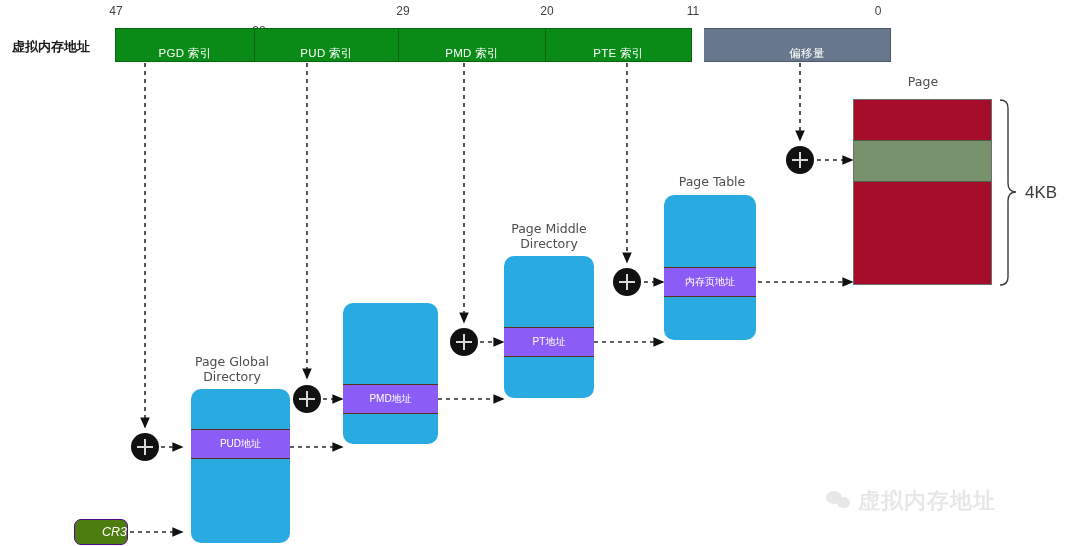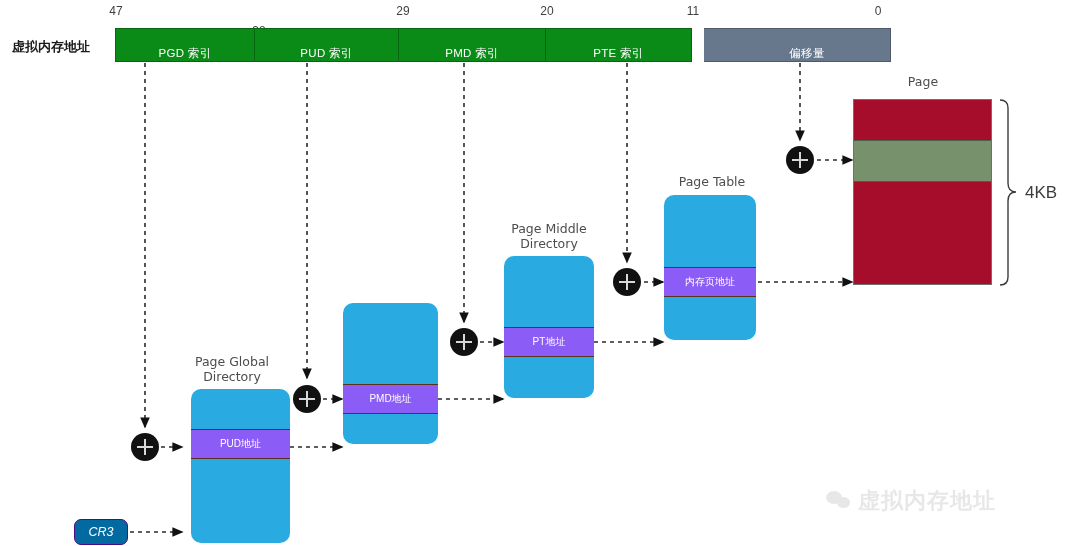--- a/index.html
+++ b/index.html
@@ -92,29 +92,29 @@
     background: #d8d8d8;
   }
   .plus::before {
     left: 6px; right: 6px; top: 13px; height: 2.4px;
   }
   .plus::after {
     top: 6px; bottom: 6px; left: 13px; width: 2.4px;
   }
   .cr3 {
     position: absolute;
-    background: #0369a1;
+    background: #4d7c0f;
     border: 1.5px solid #4b0c88;
     border-radius: 7px;
     color: #ffffff;
     font-style: italic;
     font-size: 12.5px;
     display: flex;
     align-items: center;
-    justify-content: center;
+    justify-content: flex-end;
     box-sizing: border-box;
   }
   .page-frame {
     position: absolute;
     border: 1px solid #6f6f6f;
     box-sizing: border-box;
     background: #a50d2a;
   }
   .page-slice {
     position: absolute;

